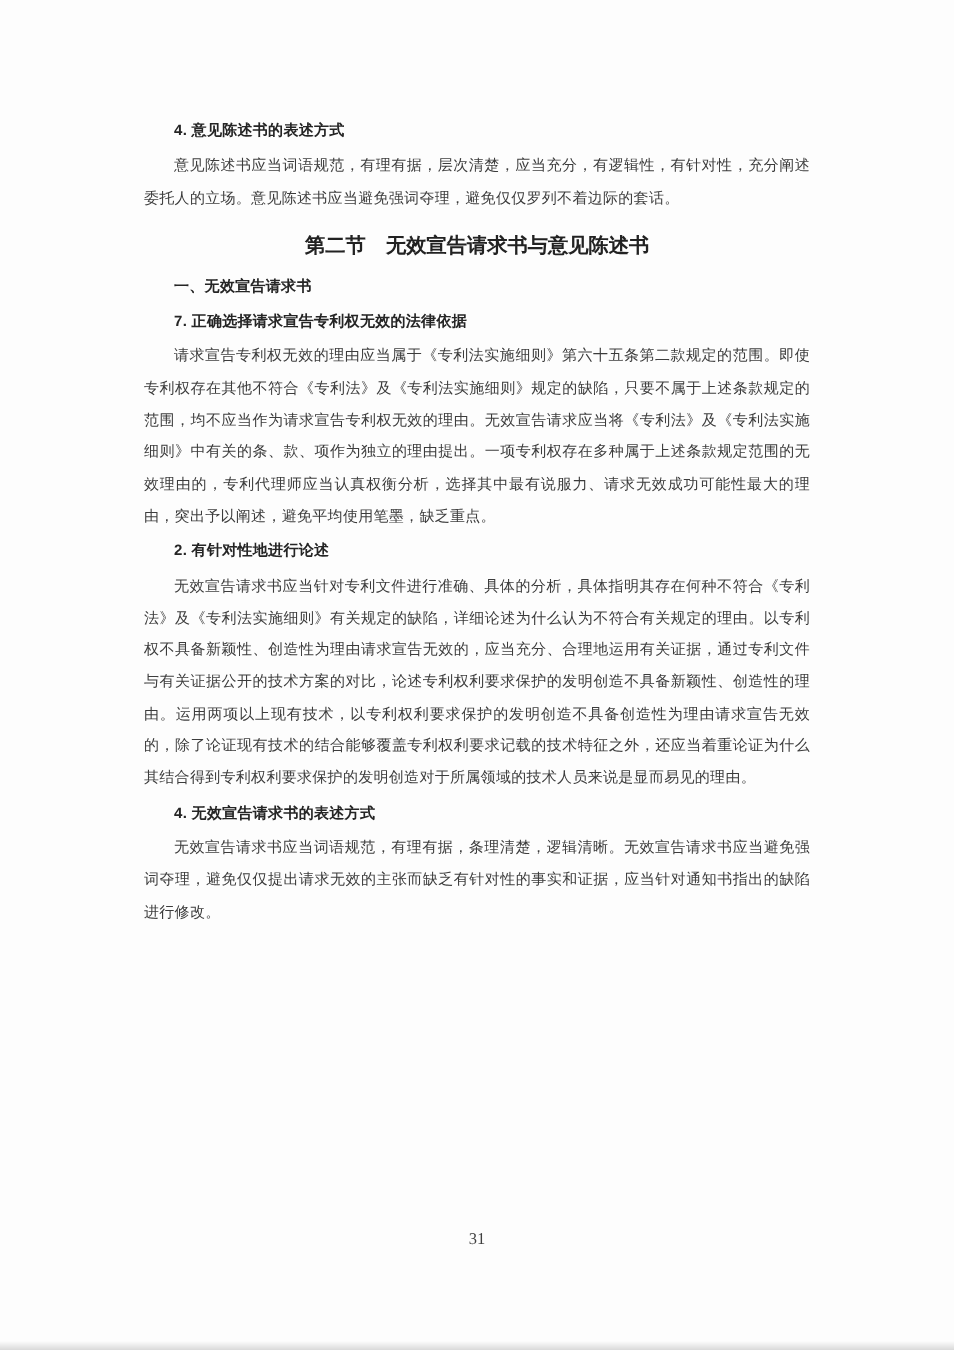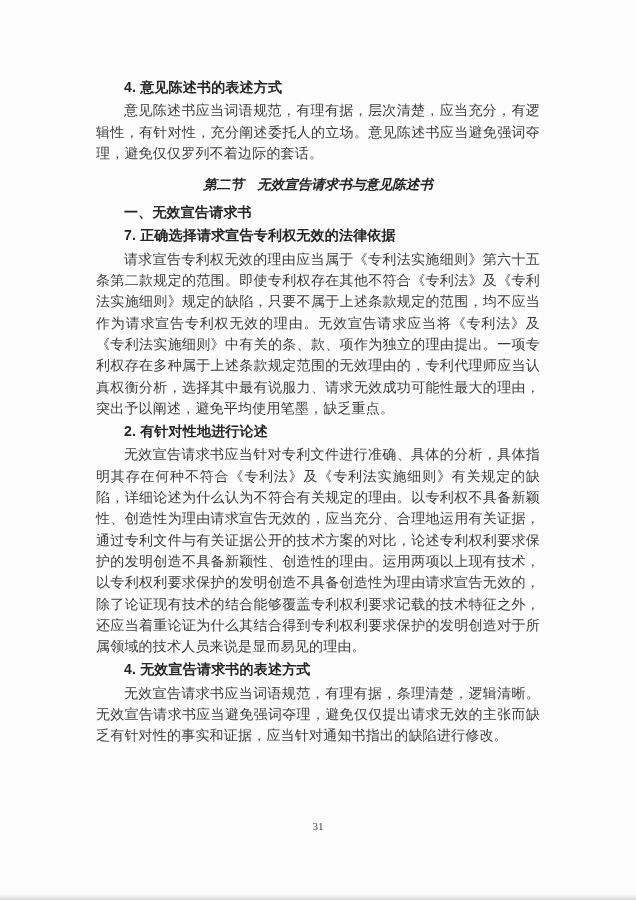--- a/index.html
+++ b/index.html
@@ -28,21 +28,21 @@
   }
   .content {
     position: absolute;
     left: 96px;
     top: 75px;
     width: 444px;
   }
   .para,
   .sub {
     margin: 0;
-    font-size: 14px;
+    font-size: 10px;
     line-height: 21.3px;
     text-align: justify;
     text-justify: inter-character;
     text-indent: 2em;
     letter-spacing: 0.2px;
   }
   .para { color: #3c3c3c; }
   .sub {
     margin: 2px 0;
     font-family: "Liberation Sans", sans-serif;
@@ -51,21 +51,20 @@
   }
   .chapter {
     margin: 9px 0 5px 0;
     font-family: "Liberation Sans", sans-serif;
     font-weight: bold;
     font-size: 13.5px;
     line-height: 24px;
     text-align: center;
     text-indent: 0;
     color: #222222;
-    font-style: italic;
   }
   .page-number {
     position: absolute;
     left: 0;
     right: 0;
     top: 818px;
     text-align: center;
     font-size: 11px;
     line-height: 16px;
     color: #3f3f3f;

